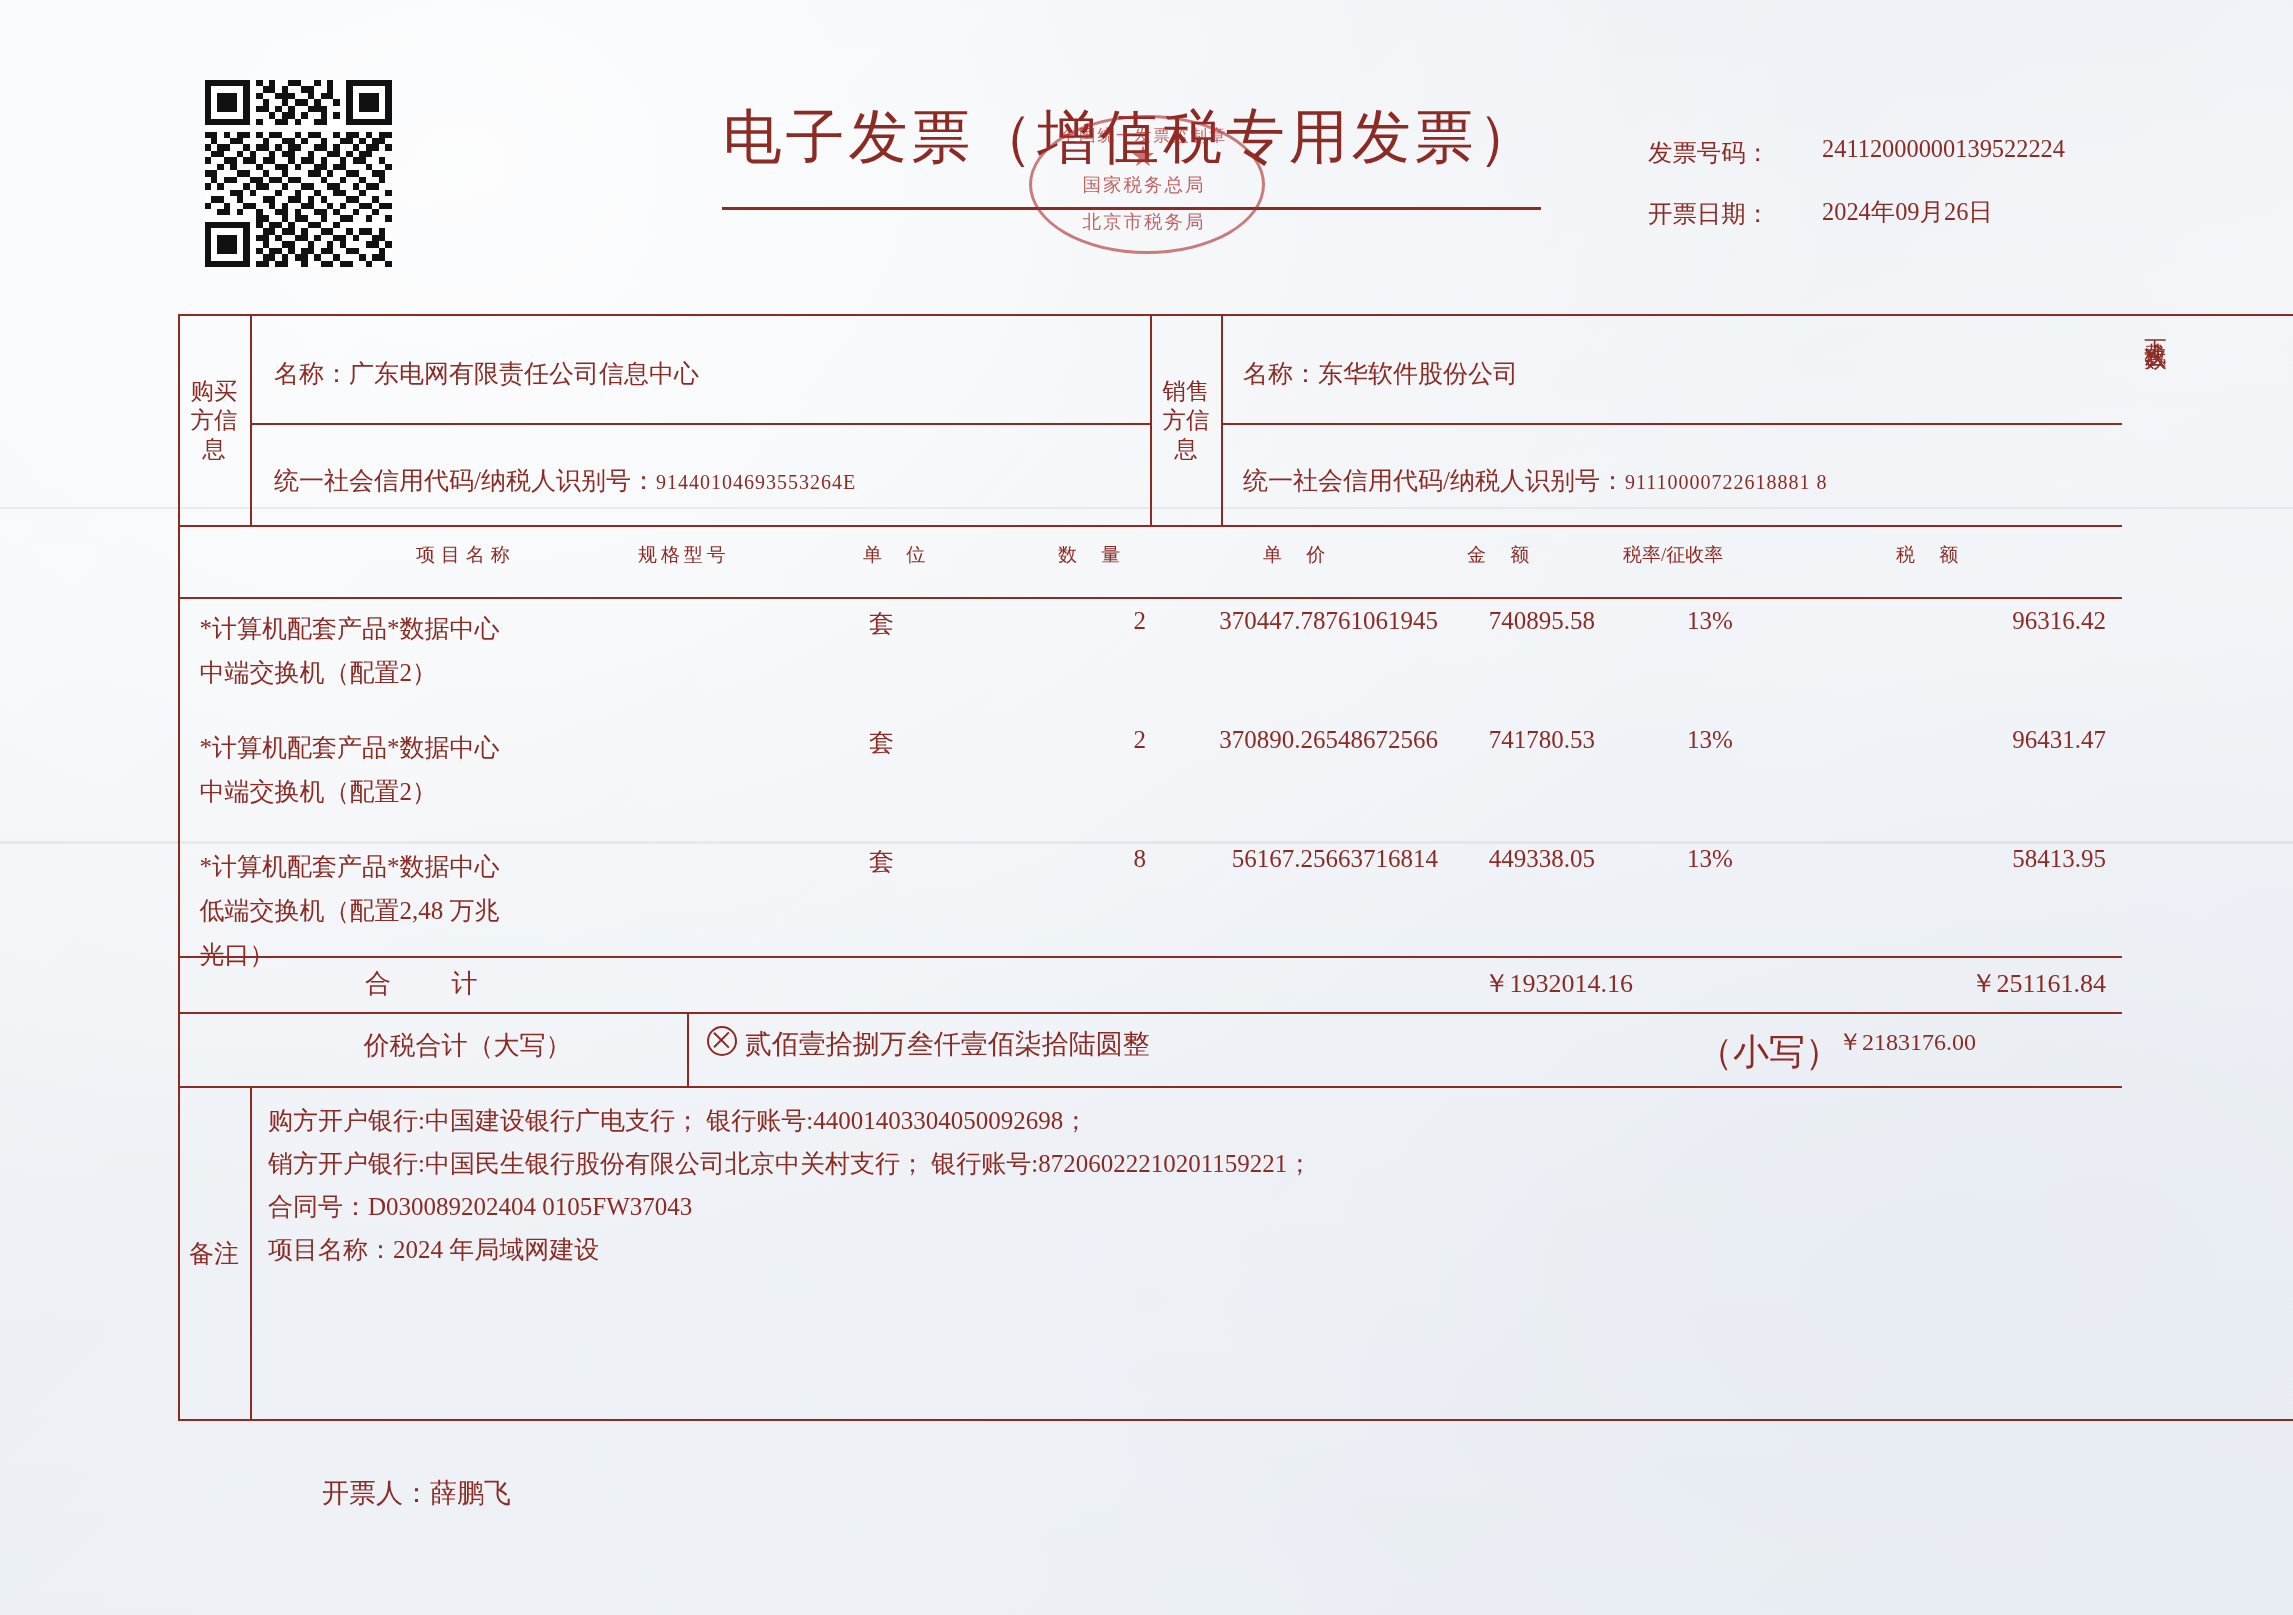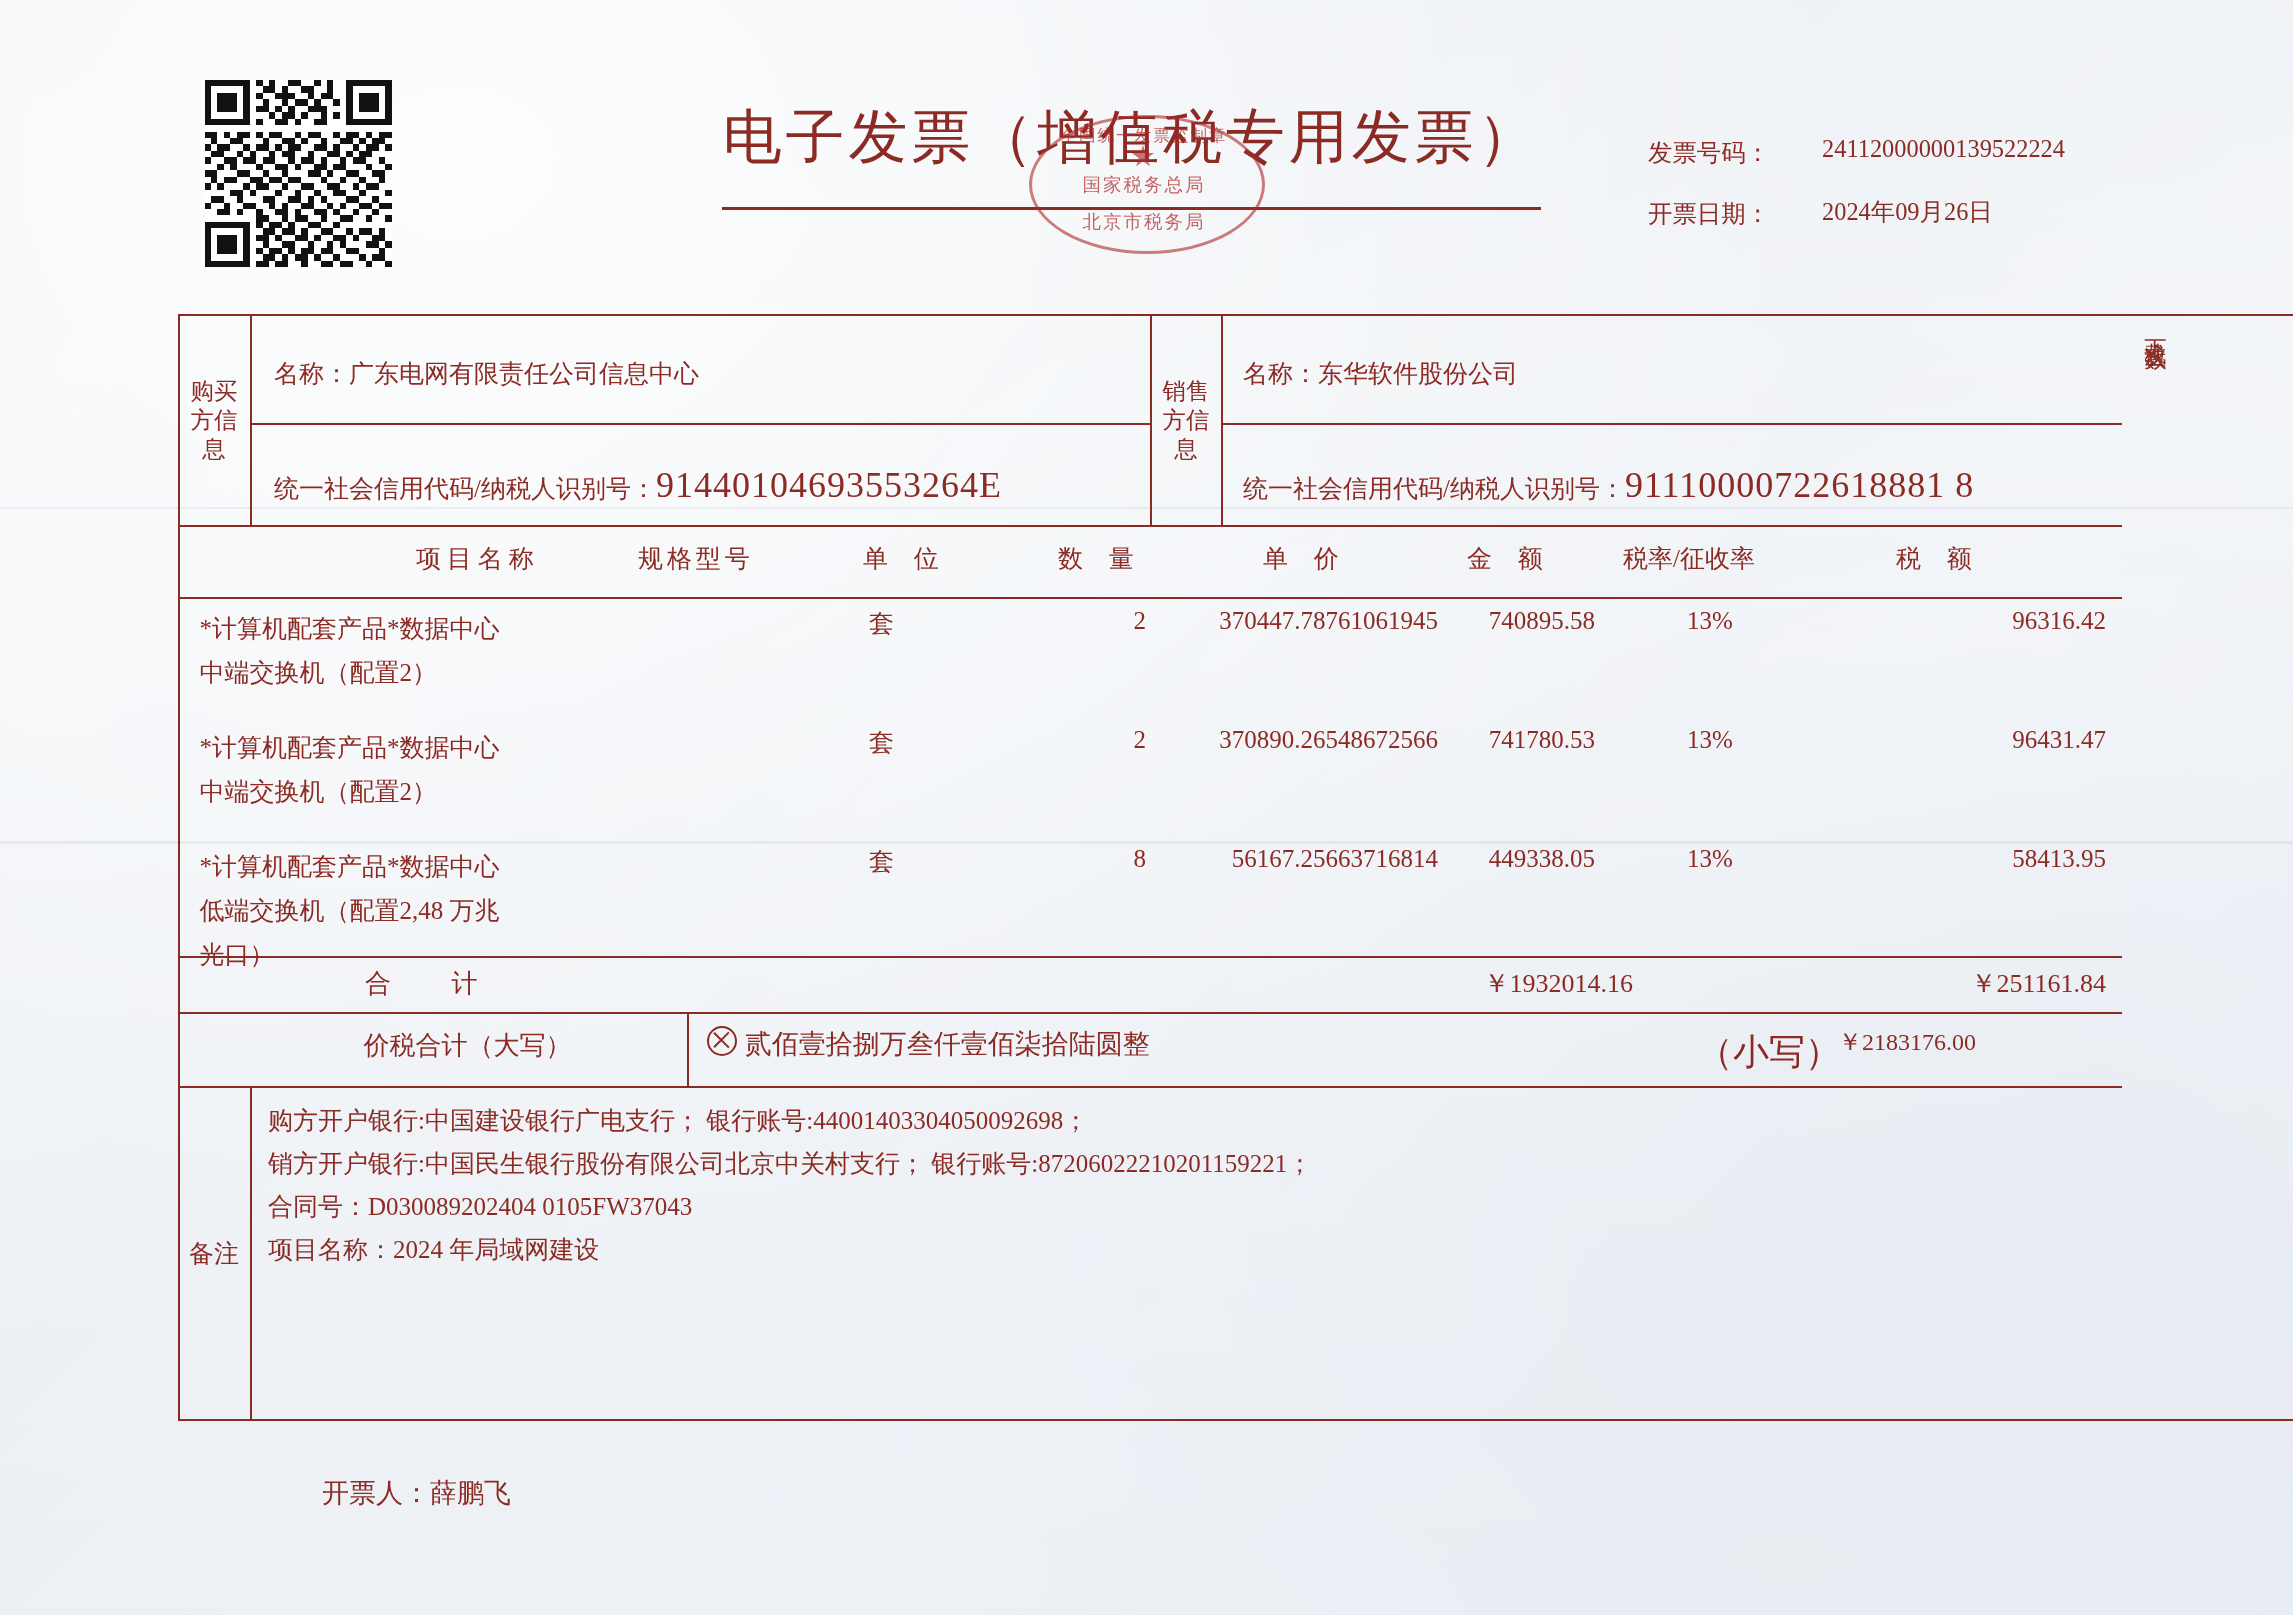--- a/index.html
+++ b/index.html
@@ -165,29 +165,29 @@
   .party-field {
     position: absolute;
     color: #8c2b24;
     font-size: 25px;
     white-space: nowrap;
   }
   #buy-name { left: 94px; top: 41px; text-align: center; }
   #buy-id   { left: 94px; top: 148px; }
   #sell-name{ left: 1063px; top: 41px; }
   #sell-id  { left: 1063px; top: 148px; }
-  .bignum { font-size: 36px; letter-spacing: 1px; }
+  .bignum { font-size: 20px; letter-spacing: 1px; }
 
   
   #h-items-head { top: 281px; }
   .col-head {
     position: absolute;
     top: 226px;
     color: #8c2b24;
-    font-size: 25px;
+    font-size: 19px;
     white-space: nowrap;
   }
   #ch-name { left: 236px; letter-spacing: 5.9px; }
   #ch-spec { left: 458px; letter-spacing: 3.9px; }
   #ch-unit { left: 683px; letter-spacing: 9.8px; }
   #ch-qty  { left: 878px; letter-spacing: 9.8px; }
   #ch-price{ left: 1083px; letter-spacing: 9.8px; }
   #ch-amt  { left: 1287px; letter-spacing: 9.8px; }
   #ch-rate { left: 1443px; }
   #ch-tax  { left: 1716px; letter-spacing: 9.8px; }

